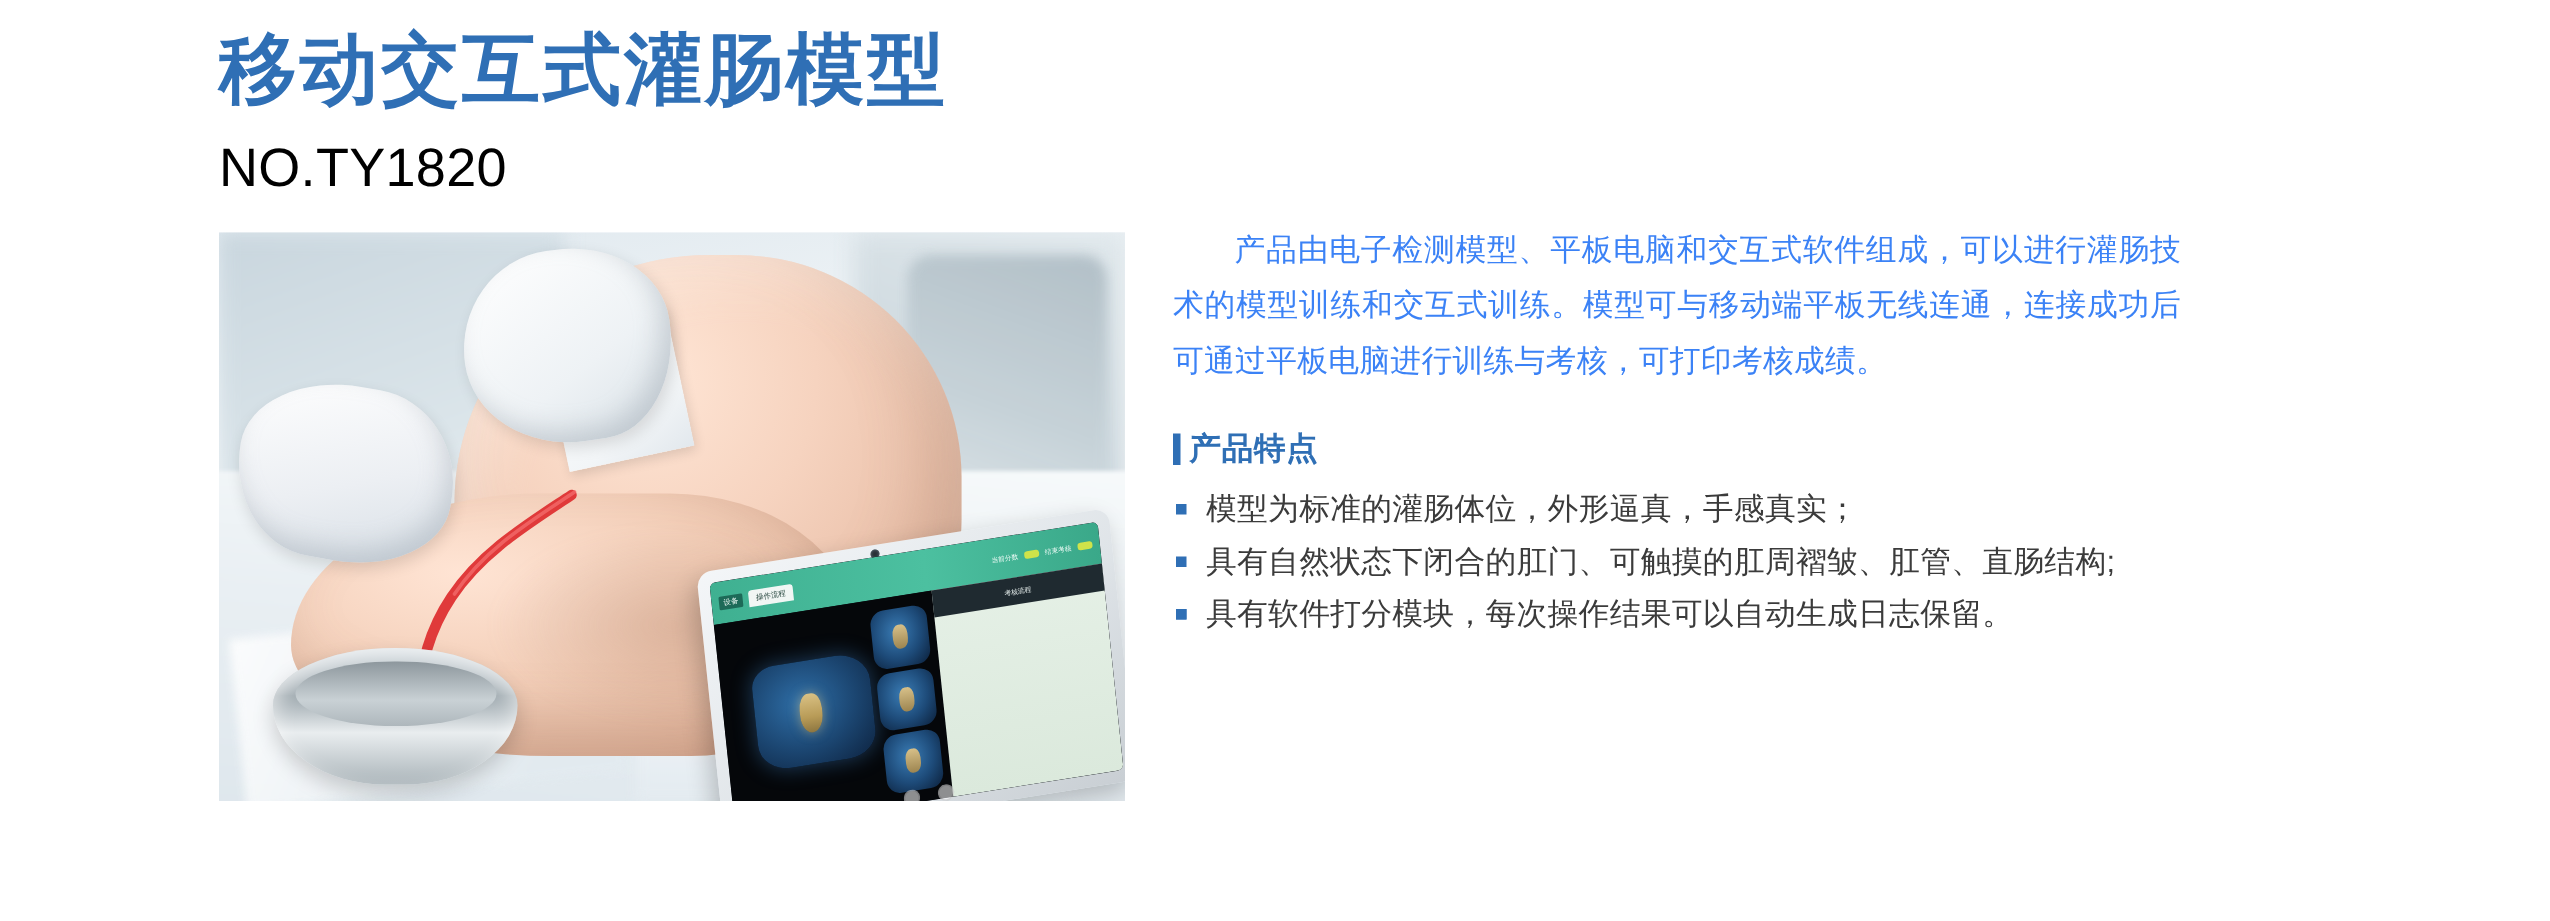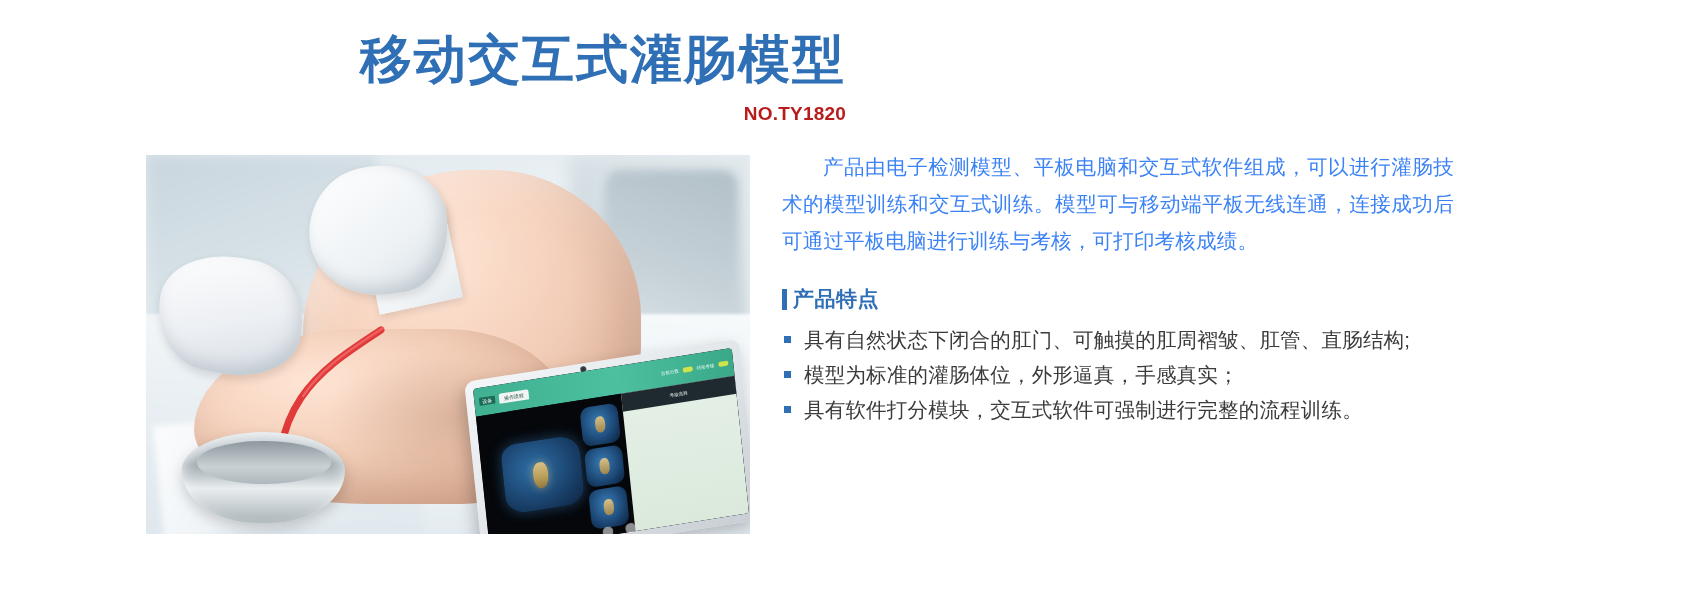--- a/index.html
+++ b/index.html
@@ -18,37 +18,36 @@
     position: relative;
     width: 1700px;
     height: 614px;
     background: #ffffff;
   }
 
   
   .header {
     position: absolute;
     left: 146px;
-    top: 30px;
+    top: 18px;
     width: 700px;
-    text-align: right;
   }
   .product-title {
     font-size: 52px;
     font-weight: bold;
     color: #2f6fb5;
     letter-spacing: 2px;
     line-height: 1.15;
     margin: 0;
     white-space: nowrap;
   }
   .product-code {
-    font-size: 19px;
-    font-weight: bold;
-    color: #b91c1c;
+    font-size: 36px;
+    font-weight: normal;
+    color: #000000;
     margin: 13px 0 0 0;
     letter-spacing: 0.2px;
   }
 
   
   .photo {
     position: absolute;
     left: 146px;
     top: 155px;
     width: 604px;
@@ -477,29 +476,29 @@
     <p class="desc">产品由电子检测模型、平板电脑和交互式软件组成，可以进行灌肠技术的模型训练和交互式训练。模型可与移动端平板无线连通，连接成功后可通过平板电脑进行训练与考核，可打印考核成绩。</p>
 
     <div class="features-head">
       <span class="features-bar"></span>
       <span class="features-title">产品特点</span>
     </div>
 
     <ul class="feat-list">
       <li class="feat-item">
         <span class="feat-marker"></span>
-        <span>具有自然状态下闭合的肛门、可触摸的肛周褶皱、肛管、直肠结构;</span>
+        <span>模型为标准的灌肠体位，外形逼真，手感真实；</span>
       </li>
       <li class="feat-item">
         <span class="feat-marker"></span>
-        <span>模型为标准的灌肠体位，外形逼真，手感真实；</span>
+        <span>具有自然状态下闭合的肛门、可触摸的肛周褶皱、肛管、直肠结构;</span>
       </li>
       <li class="feat-item">
         <span class="feat-marker"></span>
       </li>
       <li class="feat-item">
         <span class="feat-marker"></span>
-        <span>具有软件打分模块，交互式软件可强制进行完整的流程训练。</span>
+        <span>具有软件打分模块，每次操作结果可以自动生成日志保留。</span>
       </li>
     </ul>
   </div>
 
 </div>
 
 </body></html>

